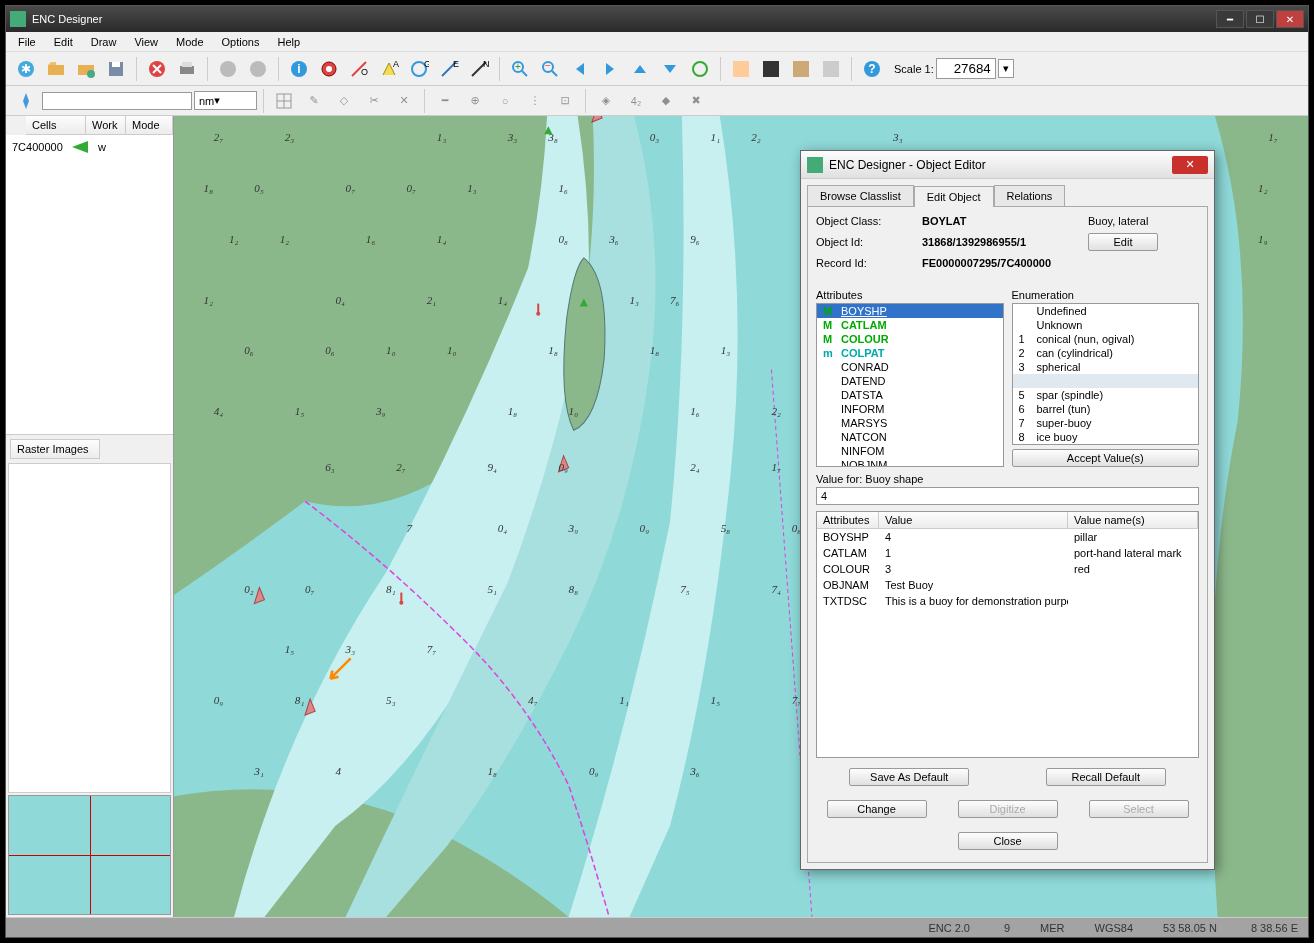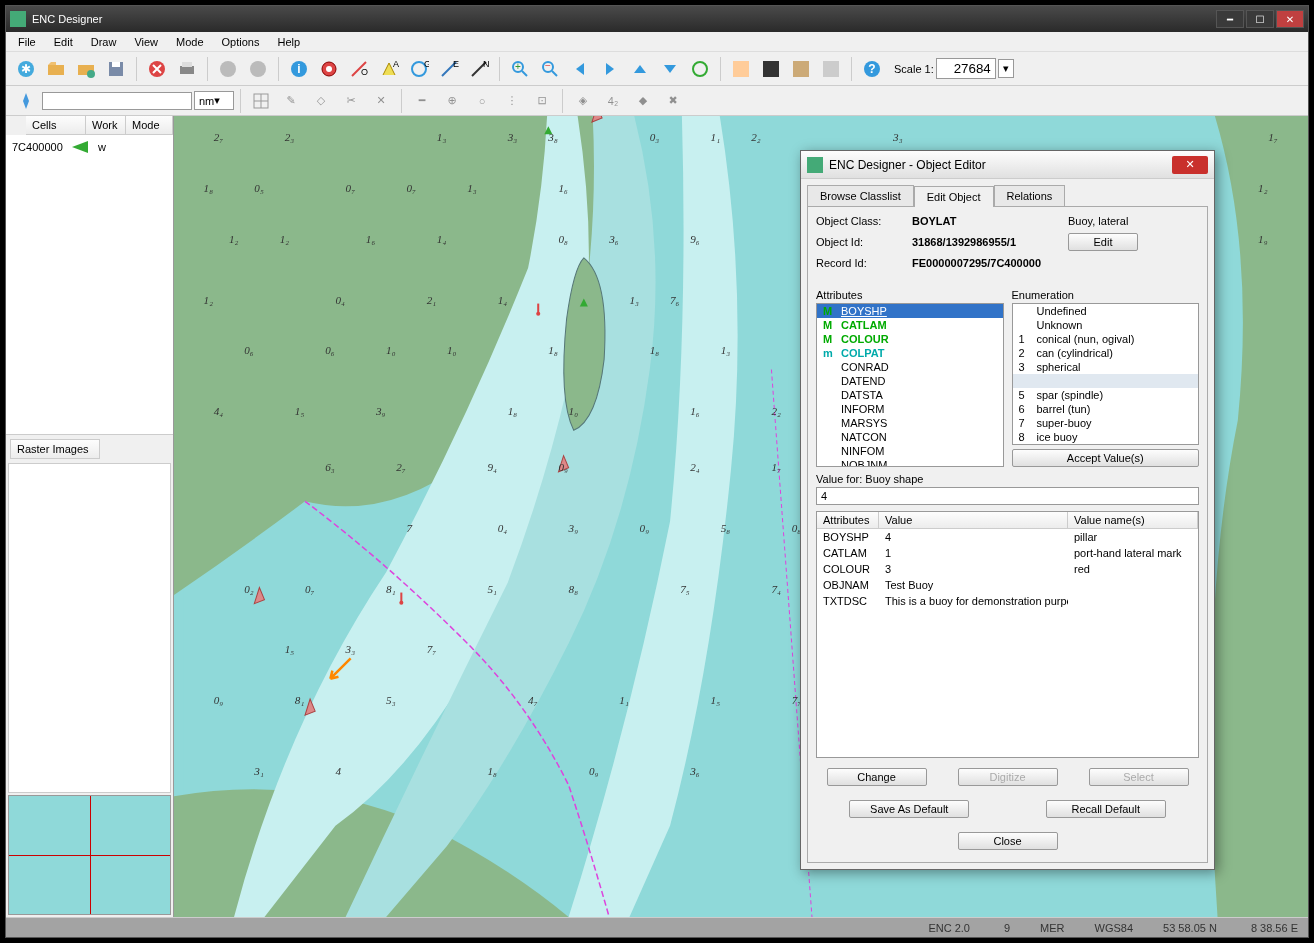--- a/index.html
+++ b/index.html
@@ -30,21 +30,21 @@
 .chart-area { flex: 1; background: #8fd9d9; position: relative; overflow: hidden; }
 .statusbar { height: 20px; background: #a3a3a3; border-top: 1px solid #ccc; display: flex; align-items: center; justify-content: flex-end; padding: 0 10px; font-size: 11px; color: #333; gap: 12px;}
 .dialog { position: absolute; left: 800px; top: 150px; width: 415px; height: 720px; background: #f0f0f0; border: 1px solid #666; box-shadow: 3px 3px 12px rgba(0,0,0,0.4); display: flex; flex-direction: column; }
 .dialog .dtitle { background: linear-gradient(#fdfdfd, #e0e0e0); height: 28px; display: flex; align-items: center; padding: 0 6px; border-bottom: 1px solid #ccc; }
 .dialog .dtitle .title { flex: 1; font-size: 12px; }
 .dialog .dclose { width: 36px; height: 18px; background: #c9302c; color: #fff; display: flex; align-items: center; justify-content: center; border-radius: 2px; cursor: pointer; font-size: 11px; }
 .dialog .tabs { display: flex; padding: 6px 6px 0; gap: 0; }
 .dialog .tab { padding: 4px 12px; border: 1px solid #aaa; background: #e8e8e8; border-bottom: none; cursor: pointer; font-size: 11px; }
 .dialog .tab.active { background: #f0f0f0; position: relative; top: 1px; }
 .dialog .dbody { border: 1px solid #aaa; margin: 0 6px 6px; flex: 1; padding: 8px; display: flex; flex-direction: column; gap: 6px; overflow: hidden; background: #f0f0f0; }
-.drow { display: flex; align-items: center; gap: 6px; font-size: 11px; }
+.drow { display: flex; align-items: center; gap: 16px; font-size: 11px; }
 .drow .lbl { width: 90px; }
 .drow .val { font-weight: bold; }
 .btn { background: linear-gradient(#fdfdfd, #e0e0e0); border: 1px solid #999; padding: 2px 14px; cursor: pointer; font-size: 11px; border-radius: 2px; }
 .btn:disabled { color: #aaa; cursor: default; }
 .listbox { border: 1px solid #999; background: #fff; overflow-y: auto; font-size: 11px; }
 .listbox .li { padding: 1px 6px; cursor: pointer; }
 .listbox .li.sel { background: #3173c8; color: #fff; text-decoration: underline; }
 .listbox .li .m { color: #0a0; font-weight: bold; display: inline-block; width: 18px; }
 .listbox .li .m.lc { color: #0aa; }
 .dcols { display: flex; gap: 8px; }
@@ -256,21 +256,21 @@
     <div class="dropdown" style="width:16px;justify-content:center">▾</div>
   </div>
 
   <div class="toolbar2">
     <div class="tbtn">
         <svg width="20" height="20">
           <path d="M10 2l3 8-3 8-3-8z" fill="#49d"></path>
         </svg>
       </div>
     <input class="input" style="width: 150px;">
-    <div class="dropdown" style="width:40px"><span>nm</span> ▾</div>
+    <div class="dropdown" style="width:63px"><span>nm</span> ▾</div>
     <div class="tsep"></div>
     <div class="tbtn">
         <svg width="20" height="20">
           <rect x="3" y="3" width="14" height="14" fill="none" stroke="#999"></rect>
           <path d="M3 10h14M10 3v14" stroke="#999"></path>
         </svg>
       </div>
     <div class="tbtn" style="opacity:0.4">✎</div>
     <div class="tbtn" style="opacity:0.4">◇</div>
     <div class="tbtn" style="opacity:0.4">✂</div>
@@ -565,25 +565,25 @@
           </div>
           <div class="vrow">
             <div style="width:62px">TXTDSC</div>
             <div style="flex:1">This is a buoy for demonstration purposes</div>
             <div style="width:130px"></div>
           </div>
         </div>
     </div>
 
     <div class="btnrow">
+      <button class="btn" style="width:120px">Save As Default</button>
+      <button class="btn" style="width:120px">Recall Default</button>
+    </div>
+    <div class="btnrow">
       <button class="btn" style="width:100px">Change</button>
       <button class="btn" disabled="" style="width:100px">Digitize</button>
       <button class="btn" disabled="" style="width:100px">Select</button>
     </div>
     <div class="btnrow">
-      <button class="btn" style="width:120px">Save As Default</button>
-      <button class="btn" style="width:120px">Recall Default</button>
-    </div>
-    <div class="btnrow">
       <button class="btn" style="width:100px">Close</button>
     </div>
   </div>
 </div>
 
 </body></html>

